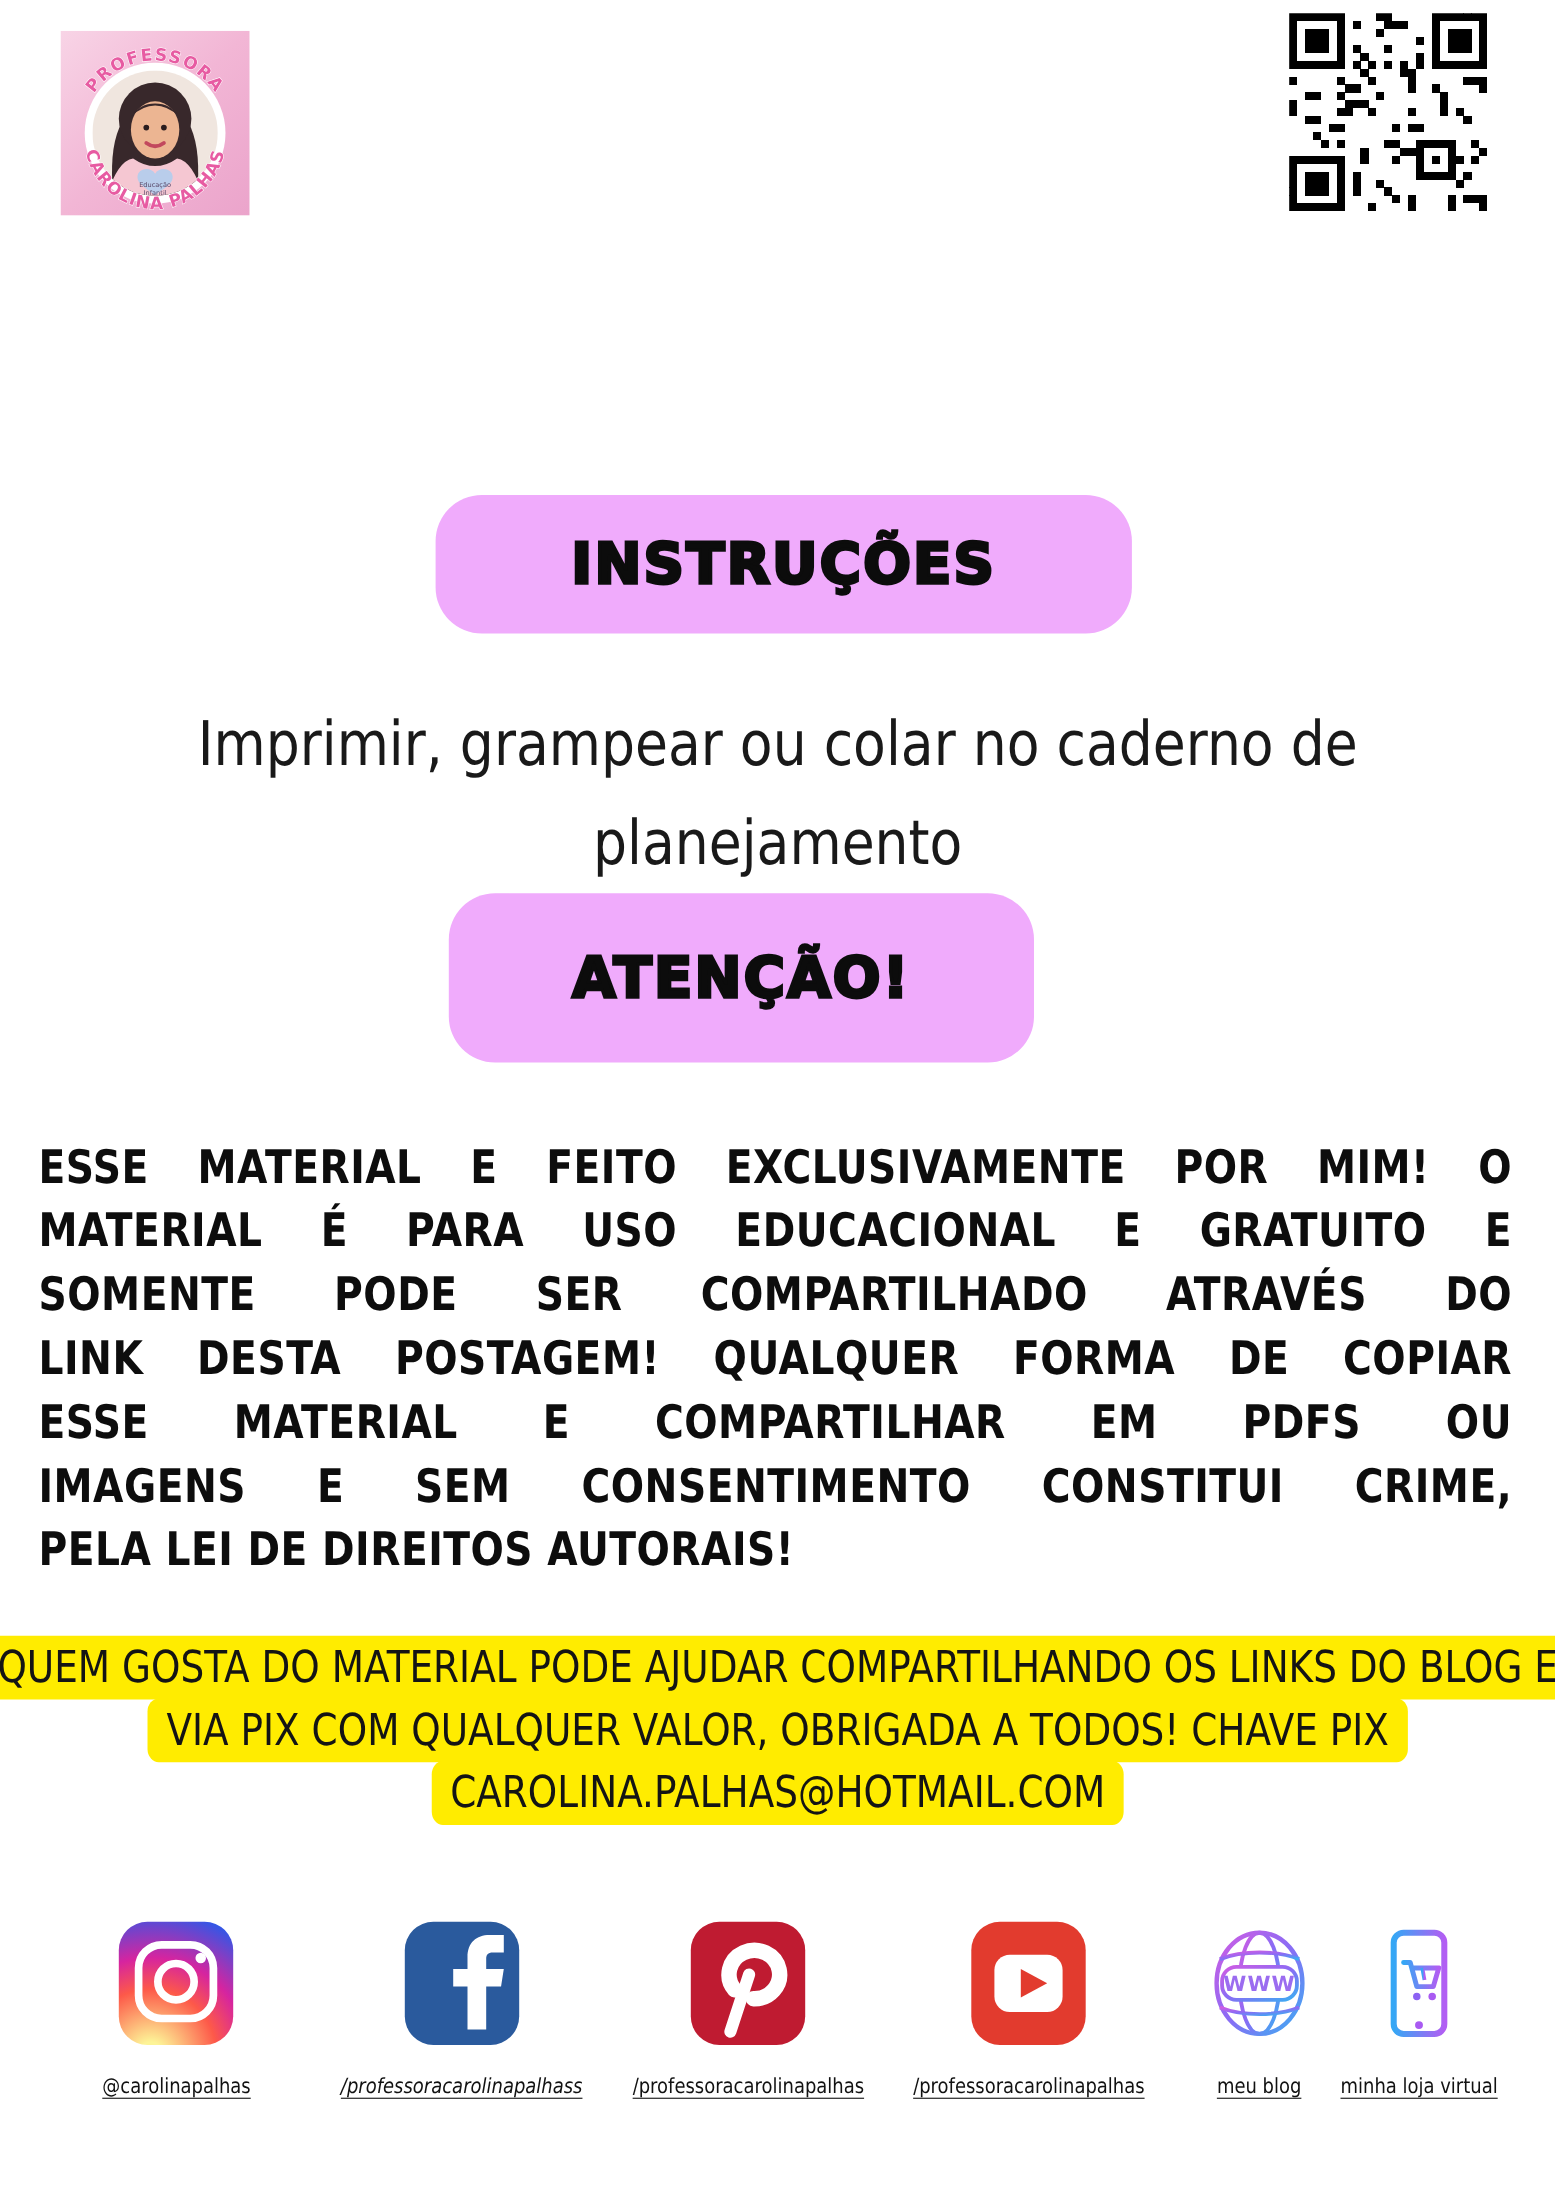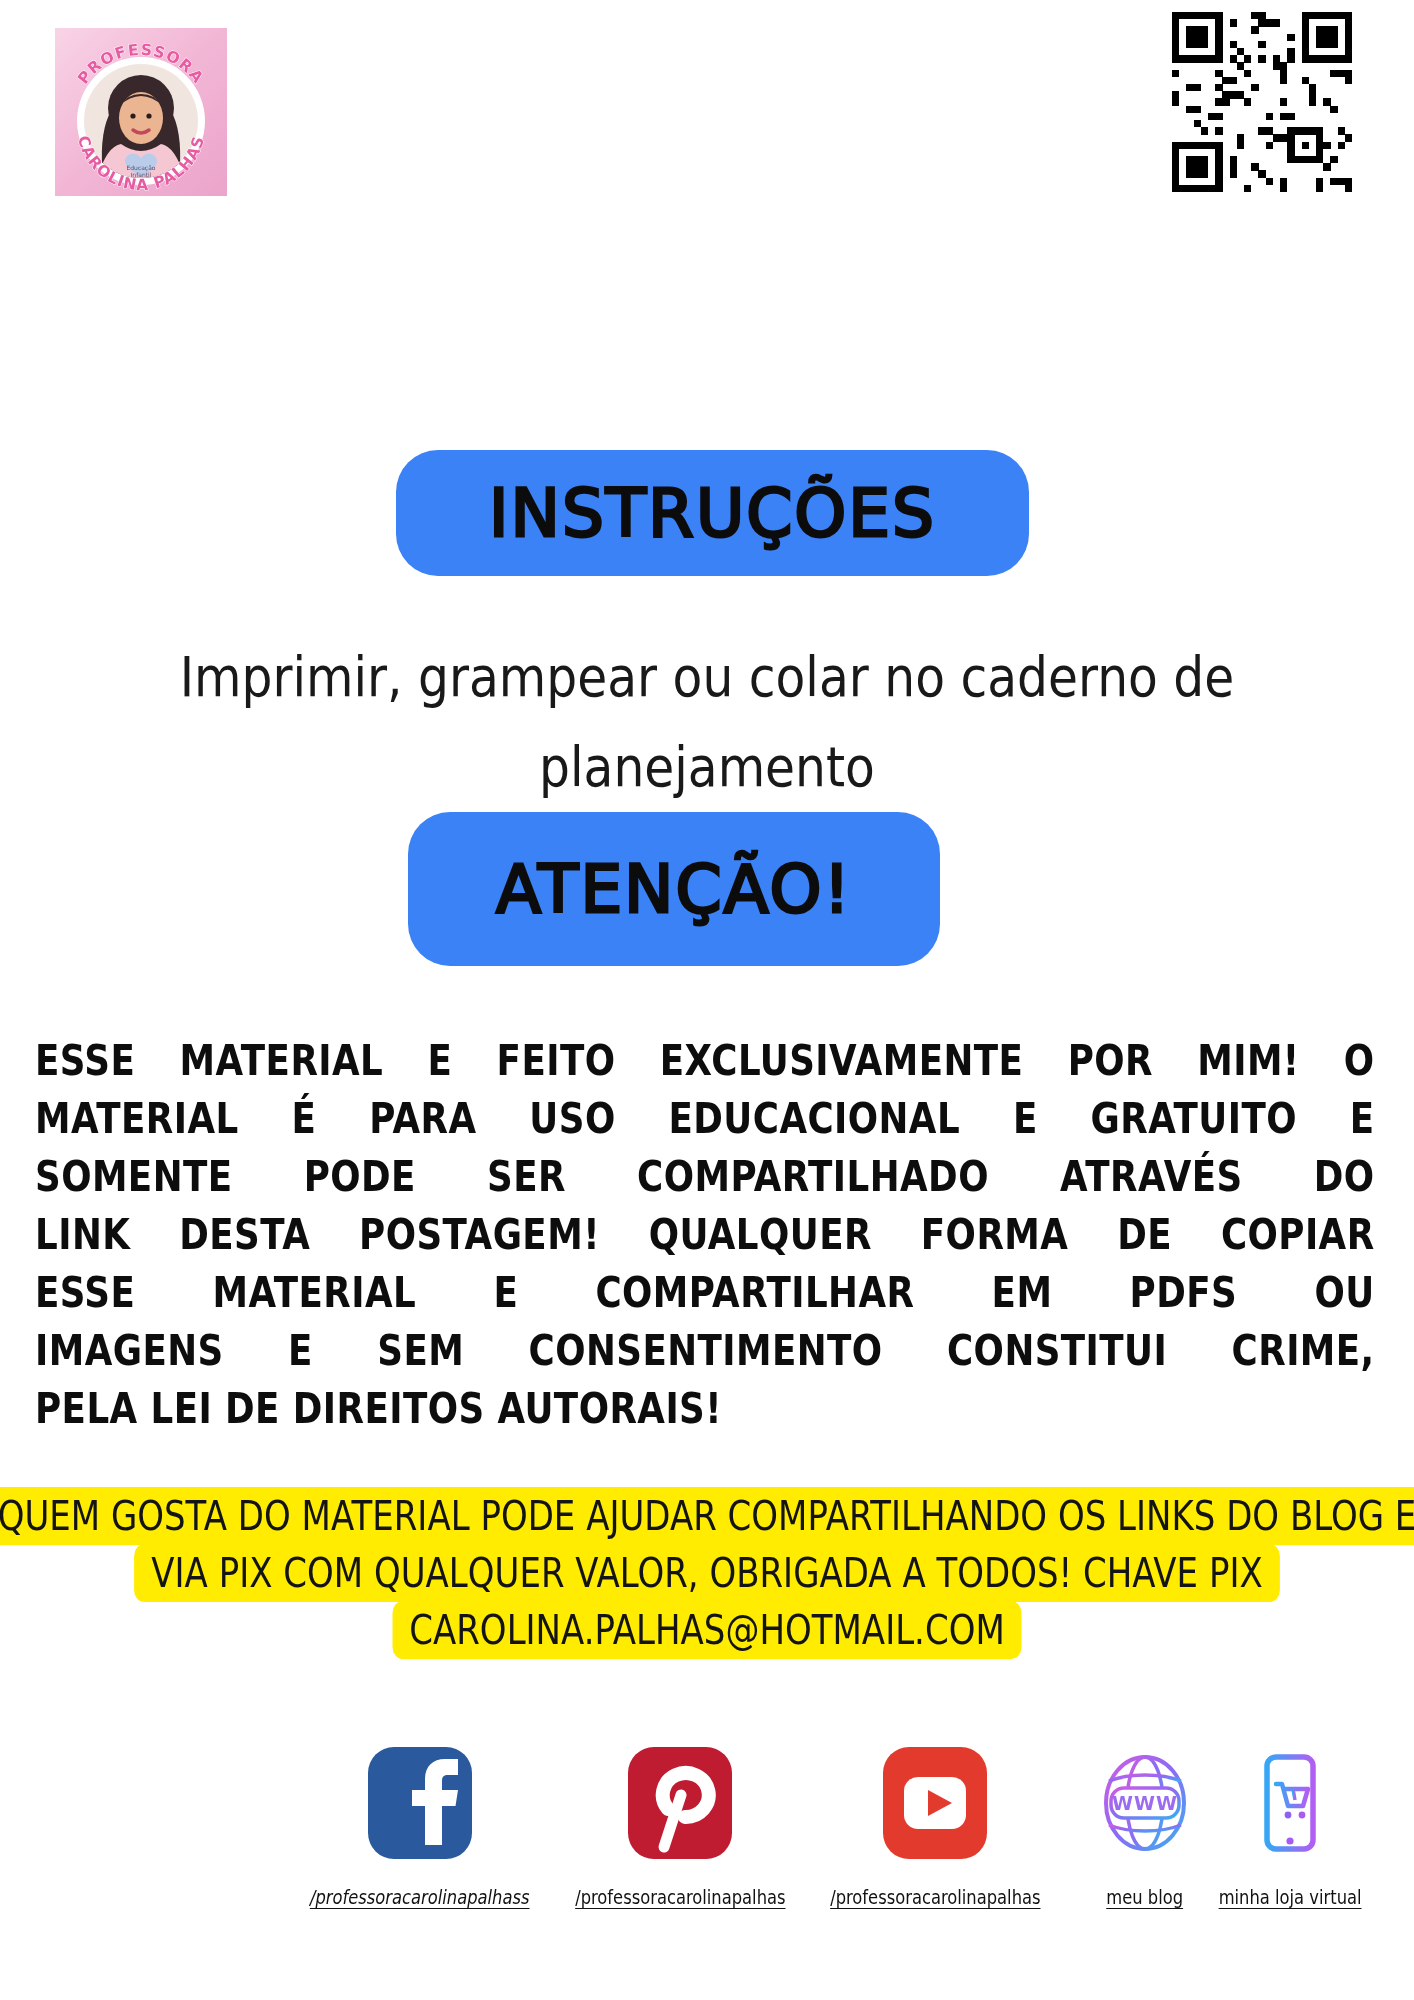--- a/index.html
+++ b/index.html
@@ -16,22 +16,22 @@
     letter-spacing:1px;color:#ef68a6;
     -webkit-text-stroke:2.2px #161616;
     text-shadow:5px 6px 0 #f095c4;
     white-space:nowrap;
   }
   .qr-box{position:absolute;left:1172px;top:12px;width:180px;height:180px;background:#fff;}
   .qr-box svg{width:100%;height:100%;shape-rendering:crispEdges;}
   
   .big-badge{
     position:absolute;display:flex;align-items:center;justify-content:center;
-    background:#3b82f6;border-radius:42px;
-    font-weight:normal;font-size:66px;letter-spacing:2px;color:#0c0c0c;
+    background:#f0abfc;border-radius:42px;
+    font-weight:bold;font-size:51px;letter-spacing:2px;color:#0c0c0c;
     -webkit-text-stroke:3px #0c0c0c;
   }
   .badge-instrucoes{left:396px;top:450px;width:633px;height:126px;}
   .badge-atencao{left:408px;top:812px;width:532px;height:154px;}
   
   .imprimir{
     position:absolute;left:0;top:632px;width:1414px;
     text-align:center;font-size:56px;line-height:90px;color:#191919;
     transform:scaleX(0.87);transform-origin:center top;
   }
@@ -346,20 +346,32 @@
     <div class="jline">IMAGENS E SEM CONSENTIMENTO CONSTITUI CRIME,</div>
     <div class="jline last">PELA LEI DE DIREITOS AUTORAIS!</div>
   </div>
 
   <div class="pix-block">
     <div class="pix-line"><span class="hl">QUEM GOSTA DO MATERIAL PODE AJUDAR COMPARTILHANDO OS LINKS DO BLOG E</span></div>
     <div class="pix-line"><span class="hl">VIA PIX COM QUALQUER VALOR, OBRIGADA A TODOS! CHAVE PIX</span></div>
     <div class="pix-line"><span class="hl">CAROLINA.PALHAS@HOTMAIL.COM</span></div>
   </div>
 
+  <div class="social-col" style="left:20px;">
+    <div class="icon-area">
+      <div class="app-box instagram-bg">
+        <svg viewBox="0 0 104 112">
+          <rect x="18" y="21" width="68" height="67" rx="21" fill="none" stroke="#fff" stroke-width="7"></rect>
+          <circle cx="52" cy="54.5" r="16.5" fill="none" stroke="#fff" stroke-width="7"></circle>
+          <circle cx="74.5" cy="33" r="4.8" fill="#fff"></circle>
+        </svg>
+      </div>
+    </div>
+    <span class="social-label">@carolinapalhas</span>
+  </div>
 
   <div class="social-col" style="left:280px;font-style:italic;">
     <div class="icon-area">
       <div class="app-box facebook-bg">
         <svg viewBox="0 0 104 112">
           <path d="M57 98 V59 H44 V43 H57 V32 c0-13 8-20 20-20 h13 v16 h-10 c-4.5 0-6 2-6 6 v9 h16 l-2.5 16 H74 v39 z" fill="#fff"></path>
         </svg>
       </div>
     </div>
     <span class="social-label">/professoracarolinapalhass</span>

